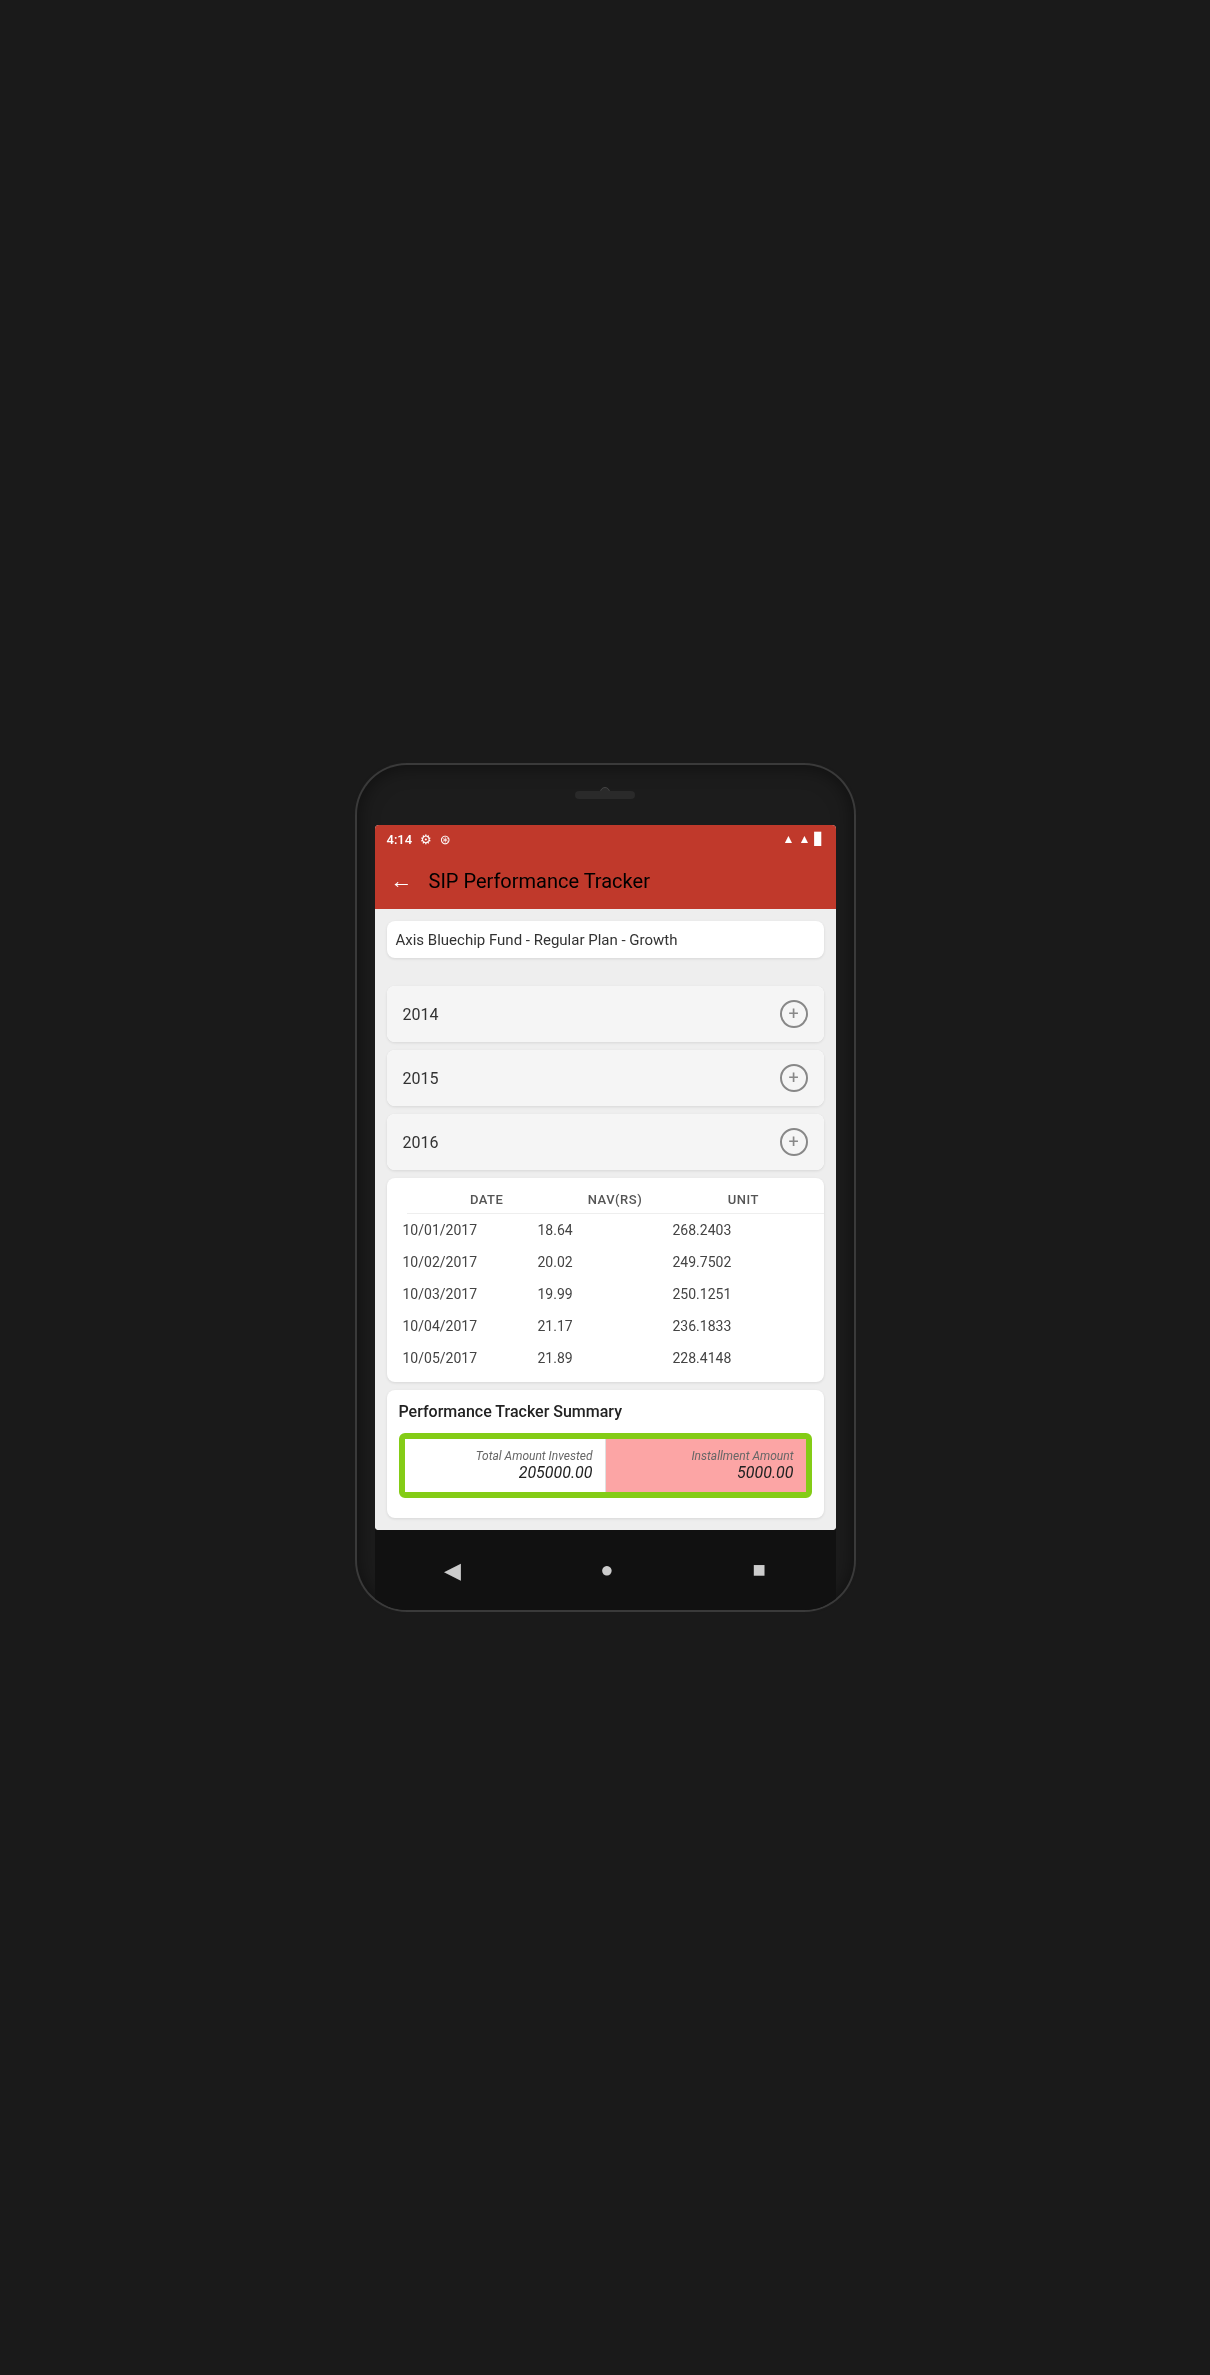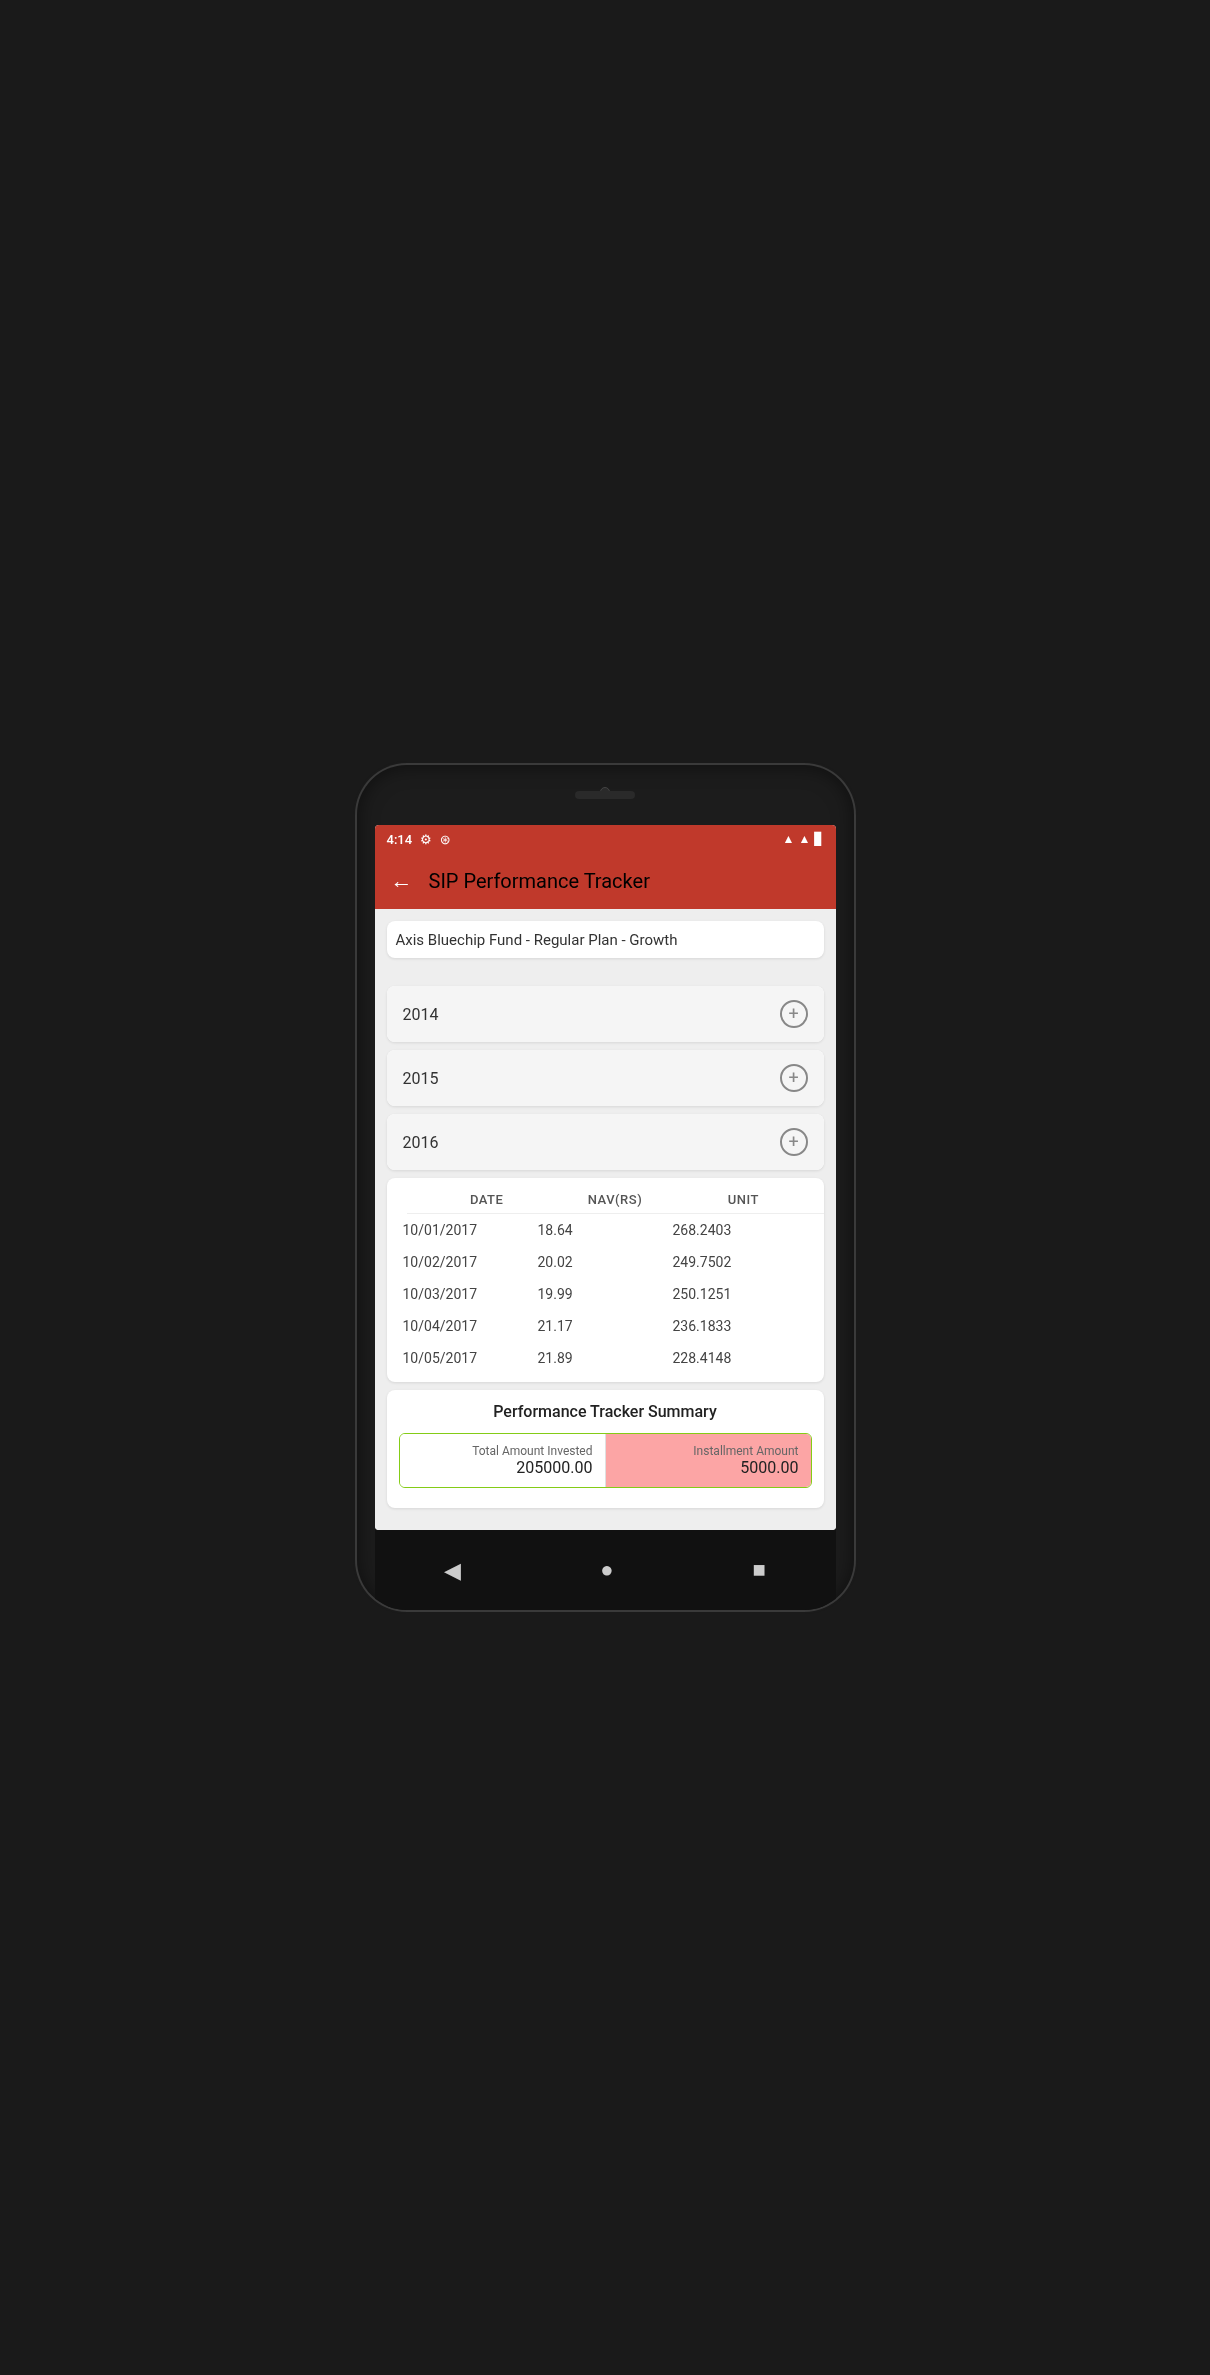--- a/index.html
+++ b/index.html
@@ -186,33 +186,34 @@
 
     
     .summary-section {
       background: white;
       border-radius: 8px;
       padding: 12px;
       box-shadow: 0 1px 3px rgba(0,0,0,0.1);
     }
 
     .summary-title {
-      text-align: center;
+      text-align: left;
       font-size: 16px;
       font-weight: 500;
       color: #222;
       margin-bottom: 12px;
     }
 
     .summary-row {
       display: flex;
       border-radius: 6px;
       overflow: hidden;
       margin-bottom: 8px;
-      border: 1px solid #84cc16;
+      border: 6px solid #84cc16;
+      font-style: italic;
     }
 
     .summary-cell {
       flex: 1;
       padding: 10px 12px;
     }
 
     .summary-cell.left {
       background: white;
       border-right: 1px solid #e0e0e0;

